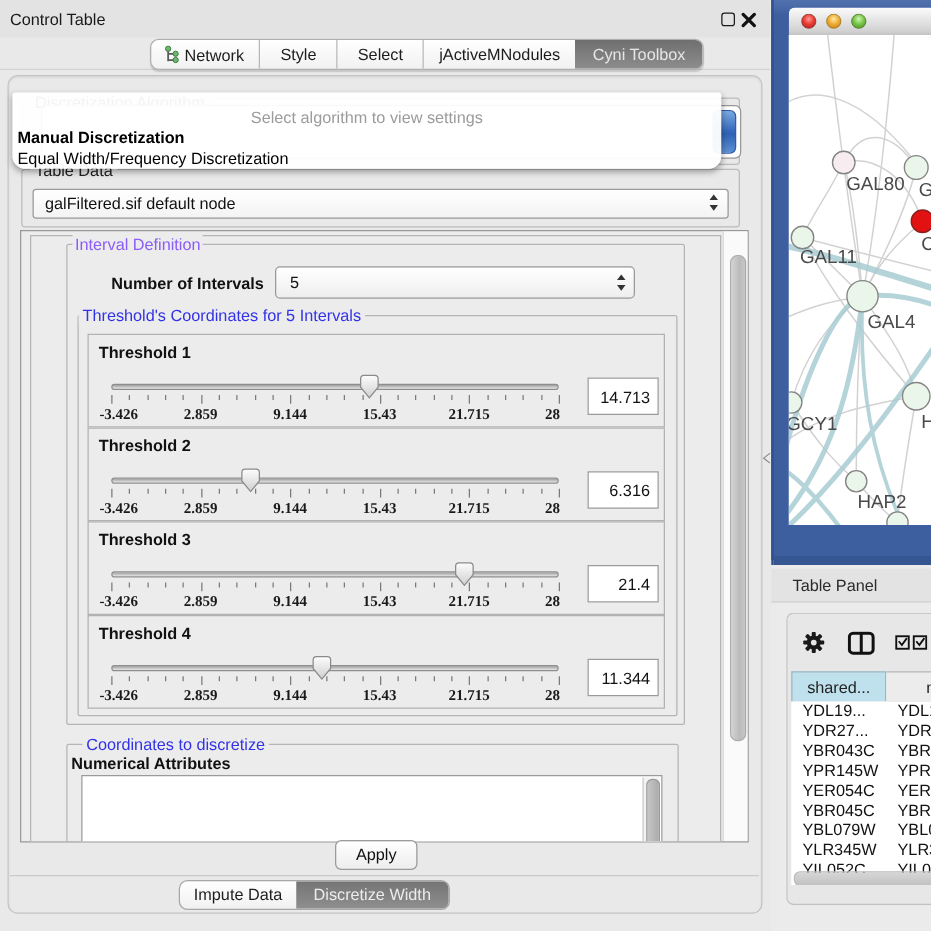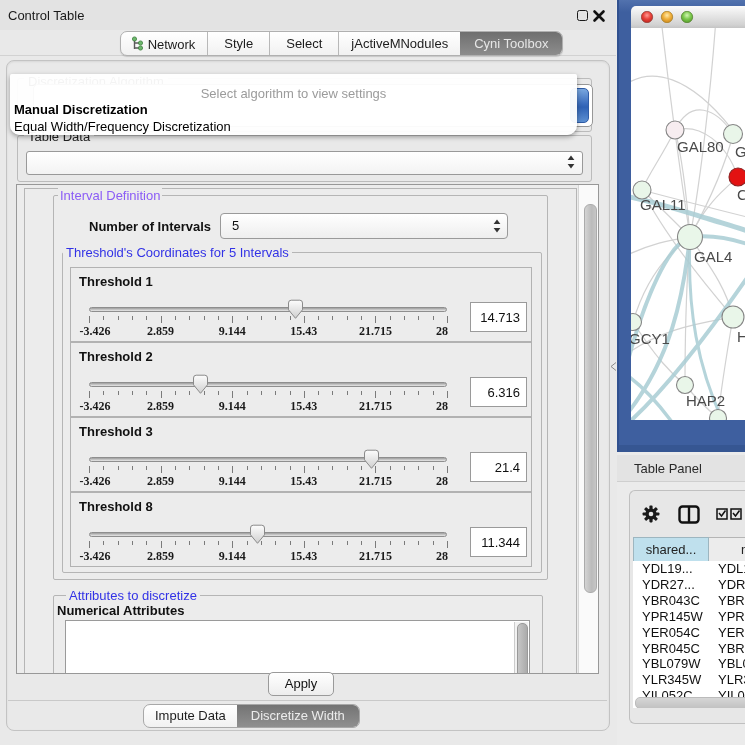--- a/index.html
+++ b/index.html
@@ -40,20 +40,21 @@
   <div class="abs" style="left:6px;top:60px;width:602px;height:669px;border:1.5px solid #c3c3c3;border-radius:8px;background:#e9e9e9;box-shadow:inset 0 1px 2px rgba(0,0,0,0.08);"></div>
 
   <div class="abs" style="left:17px;top:78px;width:573px;height:52px;border:1px solid #bbbbbb;border-radius:3px;"></div>
   <div class="abs" style="left:24px;top:74px;background:#e9e9e9;padding:0 4px;color:#222;">Discretization Algorithm</div>
   <div class="abs" style="left:33px;top:84px;width:558px;height:41px;border:1px solid #979797;border-radius:5px;background:#ffffff;"></div>
   <div class="abs" style="left:570px;top:88px;width:17px;height:33px;border-radius:5px;background:linear-gradient(#7aa8e0,#3a6cbd 45%,#2f62b5 55%,#5c8fd2);border:1px solid #2f5ca6;"></div>
 
   <div class="abs" style="left:17px;top:135px;width:573px;height:45px;border:1px solid #bbbbbb;border-radius:3px;"></div>
   <div class="abs" style="left:24px;top:129px;background:#e9e9e9;padding:0 4px;color:#222;">Table Data</div>
   <div class="abs" style="left:26px;top:151px;width:555px;height:22px;border:1px solid #999;border-radius:3px;background:linear-gradient(#ffffff,#f3f3f3);"></div>
+  <div class="abs" style="left:36px;top:155px;color:#111;">galFiltered.sif default node</div>
   <svg class="abs" style="left:566px;top:154px;" width="10" height="16" viewBox="0 0 10 16">
     <path d="M5 1.5 L8.4 6 H1.6 Z" fill="#333"></path>
       <path d="M5 14.5 L1.6 10 H8.4 Z" fill="#333"></path>
   </svg>
 
   <div class="abs" style="left:16px;top:184px;width:581px;height:488px;border:1px solid #989898;background:#ececec;overflow:hidden;">
    <div class="abs" style="left:0;top:0;width:561px;height:488px;overflow:hidden;">
     <div class="abs" style="left:7px;top:3px;width:551px;height:520px;border:1px solid #b5b5b5;background:#ececec;"></div>
 
     <div class="abs" style="left:36px;top:10px;width:493px;height:383px;border:1px solid #b5b5b5;border-radius:2px;"></div>
@@ -202,21 +203,21 @@
               <linearGradient id="tg2" x1="0" y1="0" x2="0" y2="1">
           <stop offset="0" stop-color="#fdfdfd"></stop>
                 <stop offset="1" stop-color="#cfcfcf"></stop>
               </linearGradient>
             </defs>
         <path d="M1.5 4 Q1.5 1.2 4.2 1.2 H12.8 Q15.5 1.2 15.5 4 V10.8 L8.5 19.3 L1.5 10.8 Z" fill="url(#tg2)" stroke="#8a8a8a" stroke-width="1"></path>
       </svg>
       <div class="abs" style="left:399px;top:34px;width:49px;height:21px;border:1px solid #9a9a9a;background:#fff;text-align:right;padding:7px 6px 0 0;">21.4</div>
     </div>
     <div class="abs" style="left:53px;top:307px;width:460px;height:73px;border:1px solid #b2b2b2;background:#ececec;">
-      <div class="abs b" style="left:8px;top:6px;">Threshold 8</div>
+      <div class="abs b" style="left:8px;top:6px;">Threshold 4</div>
       <div class="abs" style="left:18px;top:39px;width:356px;height:3px;border:1px solid #8e8e8e;border-radius:3px;background:linear-gradient(#9d9d9d,#e8e8e8);"></div>
       <i class="abs" style="left:18.0px;top:48px;width:1px;height:7px;background:#7a7a7a;"></i>
           <i class="abs" style="left:32.3px;top:48px;width:1px;height:4px;background:#7a7a7a;"></i>
           <i class="abs" style="left:46.6px;top:48px;width:1px;height:4px;background:#7a7a7a;"></i>
           <i class="abs" style="left:61.0px;top:48px;width:1px;height:4px;background:#7a7a7a;"></i>
           <i class="abs" style="left:75.3px;top:48px;width:1px;height:4px;background:#7a7a7a;"></i>
           <i class="abs" style="left:89.6px;top:48px;width:1px;height:7px;background:#7a7a7a;"></i>
           <i class="abs" style="left:103.9px;top:48px;width:1px;height:4px;background:#7a7a7a;"></i>
           <i class="abs" style="left:118.2px;top:48px;width:1px;height:4px;background:#7a7a7a;"></i>
           <i class="abs" style="left:132.6px;top:48px;width:1px;height:4px;background:#7a7a7a;"></i>
@@ -249,21 +250,21 @@
           <stop offset="0" stop-color="#fdfdfd"></stop>
                 <stop offset="1" stop-color="#cfcfcf"></stop>
               </linearGradient>
             </defs>
         <path d="M1.5 4 Q1.5 1.2 4.2 1.2 H12.8 Q15.5 1.2 15.5 4 V10.8 L8.5 19.3 L1.5 10.8 Z" fill="url(#tg3)" stroke="#8a8a8a" stroke-width="1"></path>
       </svg>
       <div class="abs" style="left:399px;top:34px;width:49px;height:21px;border:1px solid #9a9a9a;background:#fff;text-align:right;padding:7px 6px 0 0;">11.344</div>
     </div>
 
     <div class="abs" style="left:36px;top:410px;width:488px;height:120px;border:1px solid #b5b5b5;border-radius:2px;"></div>
-    <div class="abs" style="left:49px;top:403px;background:#ececec;padding:0 3px;color:#3232e6;">Attributes to discretize</div>
+    <div class="abs" style="left:49px;top:403px;background:#ececec;padding:0 3px;color:#3232e6;">Coordinates to discretize</div>
     <div class="abs b" style="left:40px;top:418px;">Numerical Attributes</div>
     <div class="abs" style="left:48px;top:435px;width:463px;height:80px;border:1px solid #9a9a9a;background:#fff;">
       <div class="abs" style="right:1px;top:1px;width:13px;height:78px;background:#f2f2f2;border-left:1px solid #ccc;">
         <div class="abs" style="left:1.5px;top:1px;width:9px;height:60px;background:linear-gradient(90deg,#c6c6c6,#ababab);border:1px solid #999;border-radius:5px;"></div>
       </div>
     </div>
    </div>
 
    <div class="abs" style="left:561px;top:0;width:20px;height:488px;background:#fafafa;border-left:1px solid #d5d5d5;">
      <div class="abs" style="left:5px;top:19px;width:11px;height:387px;border:1px solid #ababab;border-radius:6px;background:linear-gradient(90deg,#d4d4d4,#bbbbbb 60%,#c6c6c6);"></div>

